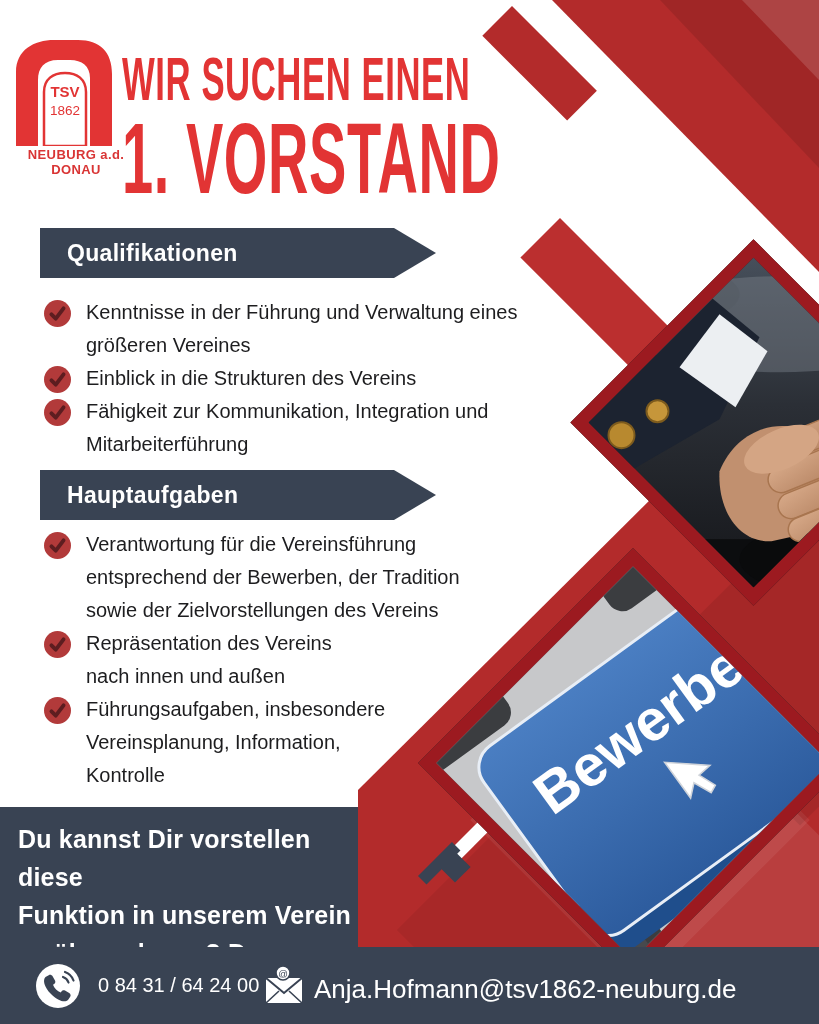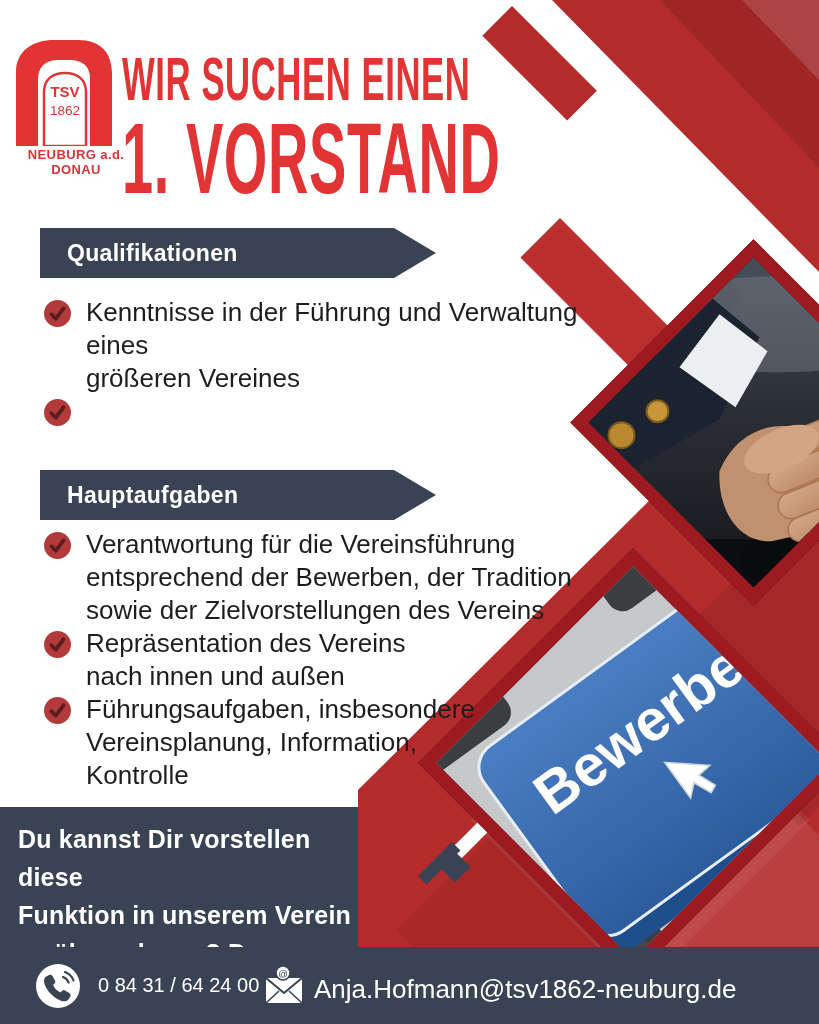--- a/index.html
+++ b/index.html
@@ -61,21 +61,21 @@
   .banner.b1{top:228px;}
   .banner.b2{top:470px;}
 
   
   .blist{left:40px;width:545px;margin:0;padding:0;list-style:none;z-index:3;}
   .blist.l1{top:296px;}
   .blist.l2{top:528px;}
   .blist li{display:flex;align-items:flex-start;}
   .chk{flex:none;width:27px;height:27px;border-radius:50%;background:#b23a3a;
     margin:4px 15px 0 4px;display:flex;align-items:center;justify-content:center;}
-  .btext{font-size:26px;line-height:33px;color:#1d1d1f;white-space:pre-line;margin:0;}
+  .btext{font-size:20px;line-height:33px;color:#1d1d1f;white-space:pre-line;margin:0;}
 
   
   .cta{left:0;top:807px;width:358px;height:217px;background:#394353;z-index:4;}
   .cta-text{margin:13px 0 0 18px;font-size:25px;font-weight:bold;color:#fff;
     line-height:38px;white-space:pre-line;letter-spacing:.2px;}
   .footer{left:0;top:947px;width:819px;height:77px;background:#394353;z-index:5;}
   .phone-icon{left:36px;top:964px;width:44px;height:44px;}
   .phone-text{left:98px;top:974px;font-size:20px;color:#fff;}
   .mail-icon{left:262px;top:965px;width:44px;height:42px;}
   .mail-text{left:314px;top:974px;font-size:26px;color:#fff;}
@@ -191,20 +191,30 @@
       </span>
       <p class="btext">Kenntnisse in der Führung und Verwaltung eines
 größeren Vereines</p>
     </li>
     <li>
       <span class="chk">
         <svg width="19" height="19" viewBox="0 0 22 22">
             <path d="M4 12 l5 5 L18 5" stroke="#5d1d20" stroke-width="4.5" fill="none" stroke-linecap="round" stroke-linejoin="round"></path>
           </svg>
       </span>
+      <p class="btext">Einblick in die Strukturen des Vereins</p>
+    </li>
+    <li>
+      <span class="chk">
+        <svg width="19" height="19" viewBox="0 0 22 22">
+            <path d="M4 12 l5 5 L18 5" stroke="#5d1d20" stroke-width="4.5" fill="none" stroke-linecap="round" stroke-linejoin="round"></path>
+          </svg>
+      </span>
+      <p class="btext">Fähigkeit zur Kommunikation, Integration und
+Mitarbeiterführung</p>
     </li>
   </ul>
 
   <div class="abs banner b2">
     <span>Hauptaufgaben</span>
   </div>
   <ul class="abs blist l2">
     <li>
       <span class="chk">
         <svg width="19" height="19" viewBox="0 0 22 22">

